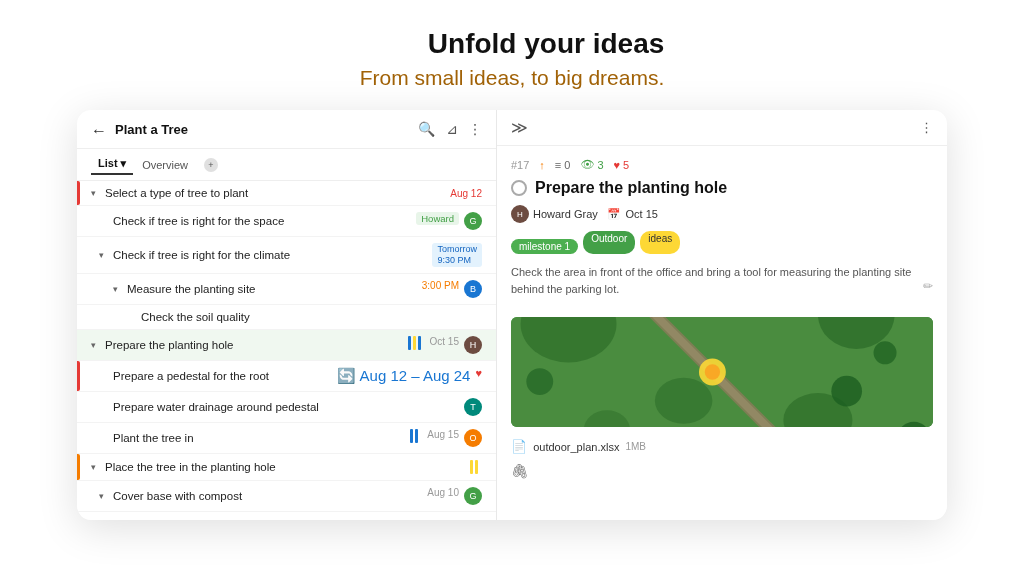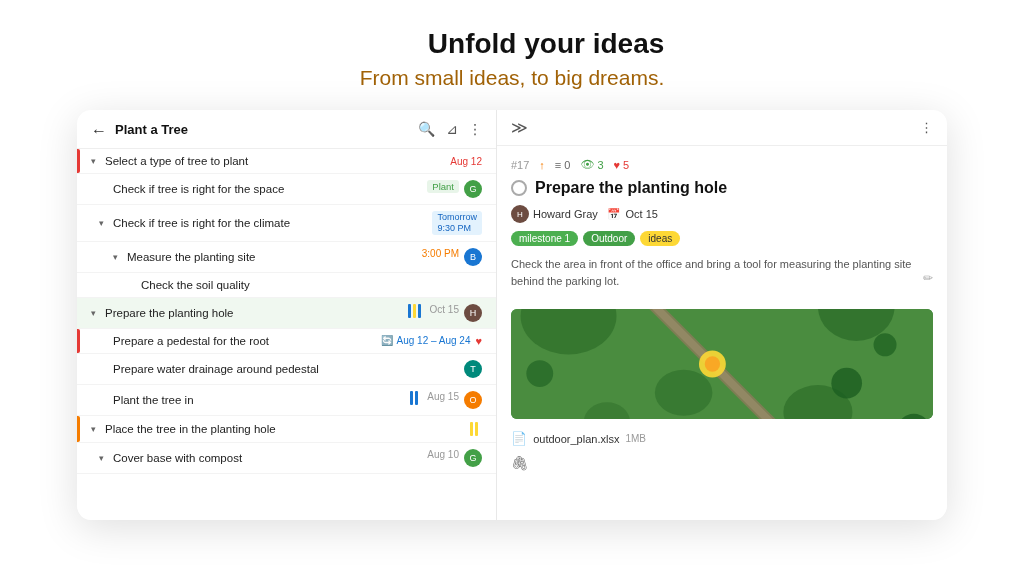--- a/index.html
+++ b/index.html
@@ -217,21 +217,21 @@
     .avatar.orange { background: #f57c00; }
     .avatar.teal { background: #00897b; }
     .avatar.brown { background: #6d4c41; }
 
     .heart-icon {
       color: #e53935;
       font-size: 11px;
     }
 
     .date-range {
-      font-size: 10px;
+      font-size: 15px;
       color: #1976d2;
       display: flex;
       align-items: center;
       gap: 2px;
       margin-left: 40px;
     }
 
     .progress-bars {
       display: flex;
       gap: 2px;
@@ -357,21 +357,21 @@
       margin-bottom: 10px;
     }
 
     .tag {
       font-size: 10px;
       padding: 2px 8px;
       border-radius: 10px;
       font-weight: 500;
     }
 
-    .tag.milestone { background: #4caf50; color: #fff; }
+    .tag.milestone { background: #4caf50; color: #fff; margin-top: 8px; }
     .tag.outdoor { background: #43a047; color: #fff; }
     .tag.tools { background: #fdd835; color: #333; }
 
     .detail-desc {
       font-size: 11px;
       color: #555;
       line-height: 1.5;
       margin-bottom: 10px;
     }
 
@@ -446,37 +446,48 @@
   <div class="left-panel">
     <div class="left-header">
       <span class="back-arrow">←</span>
       <span class="project-title">Plant a Tree</span>
       <div class="header-icons">
         <span class="header-icon">🔍</span>
         <span class="header-icon">⊿</span>
         <span class="header-icon">⋮</span>
       </div>
     </div>
+    <div class="tabs-bar">
+      <div class="tab active">
+        <span>List ▾</span>
+      </div>
+      <div class="tab">
+        <span>Overview</span>
+      </div>
+      <div class="tab">
+        <span class="tab-dot">+</span>
+      </div>
+    </div>
 
     <div class="task-list">
 
       <div class="task-item" style="position:relative;">
         <div class="left-accent red"></div>
         <span class="task-expand">▾</span>
         <span class="task-name">Select a type of tree to plant</span>
         <div class="task-meta">
           <span class="task-date red">Aug 12</span>
         </div>
       </div>
 
       <div class="task-item task-indent-1">
         <span class="task-expand"></span>
         <span class="task-name">Check if tree is right for the space</span>
         <div class="task-meta">
-          <span class="task-date-badge today">Plant</span>
+          <span class="task-date-badge today">Howard</span>
           <div class="avatar green">G</div>
         </div>
       </div>
 
       <div class="task-item task-indent-1">
         <span class="task-expand">▾</span>
         <span class="task-name">Check if tree is right for the climate</span>
         <div class="task-meta">
           <span class="task-date-badge tomorrow">Tomorrow<br>9:30 PM</span>
         </div>

